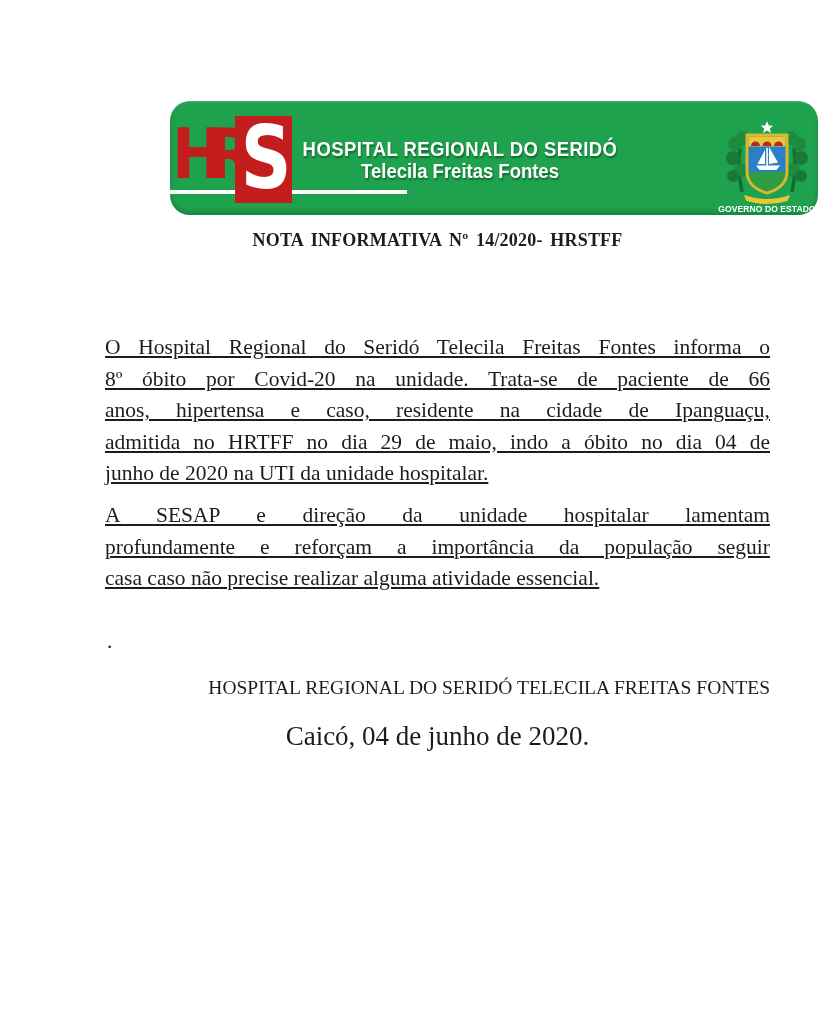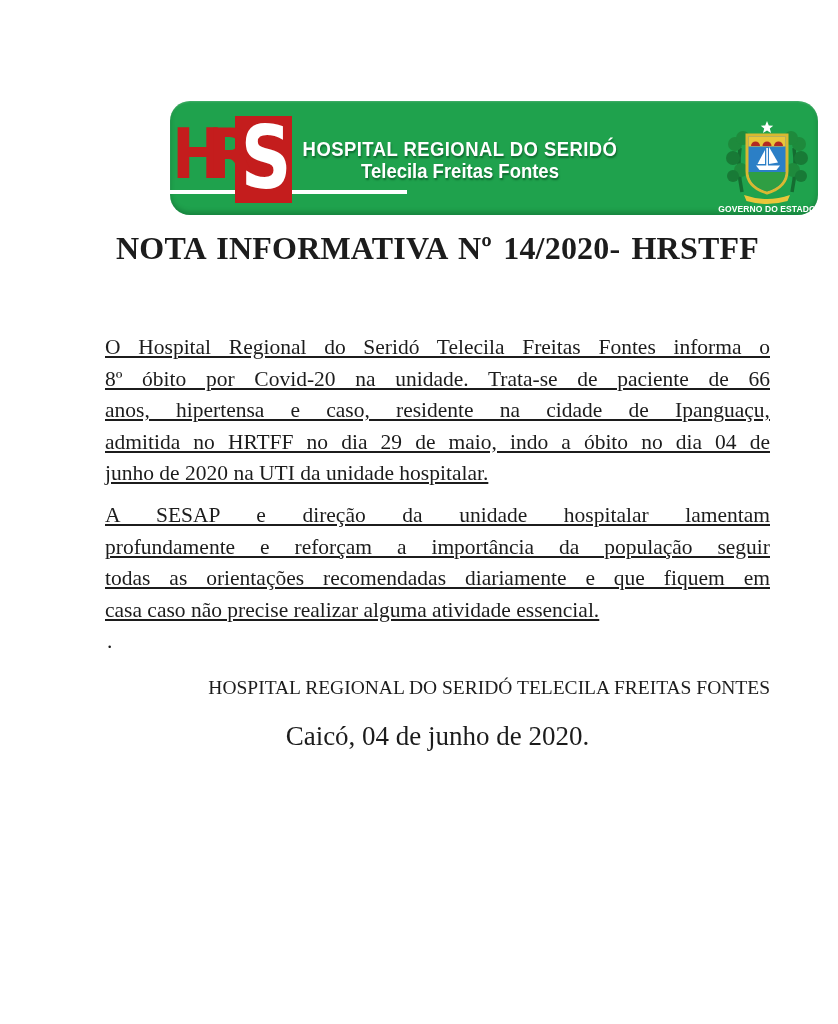--- a/index.html
+++ b/index.html
@@ -37,21 +37,21 @@
   .crest{position:absolute;right:1px;top:17px;width:100px;height:112px;text-align:center;}
   .crest svg{display:block;margin:2px auto 0 auto;}
   .crest-text{
     color:#ffffff;font-family:"Liberation Sans", sans-serif;font-weight:bold;
     font-size:8.5px;line-height:10px;letter-spacing:.1px;white-space:nowrap;
   }
   
   .content{position:absolute;left:105px;top:0;width:665px;height:1024px;}
   .doc-title{
     position:absolute;left:0;right:0;top:230px;margin:0;text-align:center;
-    font-size:32px;font-weight:bold;word-spacing:3px;letter-spacing:.2px;
+    font-size:18px;font-weight:bold;word-spacing:3px;letter-spacing:.2px;
   }
   .para{position:absolute;left:0;width:665px;font-size:21.5px;line-height:31.5px;text-decoration:underline;}
   .para-1{top:332px;}
   .para-2{top:500px;}
   .jline{text-align:justify;text-align-last:justify;}
   .jlast{text-align:justify;text-align-last:left;}
   .stray{position:absolute;left:2px;top:626px;font-size:21.5px;line-height:31.5px;}
   .signature{position:absolute;left:0;right:0;top:677px;text-align:right;font-size:19.5px;white-space:nowrap;}
   .dateline{position:absolute;left:0;right:0;top:721px;text-align:center;font-size:27px;}
 </style>
@@ -122,21 +122,20 @@
       <div class="jline">O Hospital Regional do Seridó Telecila Freitas Fontes informa o</div>
       <div class="jline">8º óbito por Covid-20 na unidade. Trata-se de paciente de 66</div>
       <div class="jline">anos,  hipertensa e caso, residente na cidade de Ipanguaçu,</div>
       <div class="jline">admitida no HRTFF no dia 29 de maio, indo a óbito no dia 04 de</div>
       <div class="jlast">junho de 2020 na UTI da unidade hospitalar.</div>
     </div>
 
     <div class="para para-2">
       <div class="jline">A SESAP e direção da unidade hospitalar lamentam</div>
       <div class="jline">profundamente e reforçam a importância da população seguir</div>
-      <div class="jline">todas as orientações recomendadas diariamente e que fiquem em</div>
       <div class="jlast">casa caso não precise realizar alguma atividade essencial.</div>
     </div>
 
     <div class="stray">.</div>
 
     <div class="signature">HOSPITAL REGIONAL DO SERIDÓ TELECILA FREITAS FONTES</div>
     <div class="dateline">Caicó, 04 de junho de 2020.</div>
   </div>
 
 </div>

